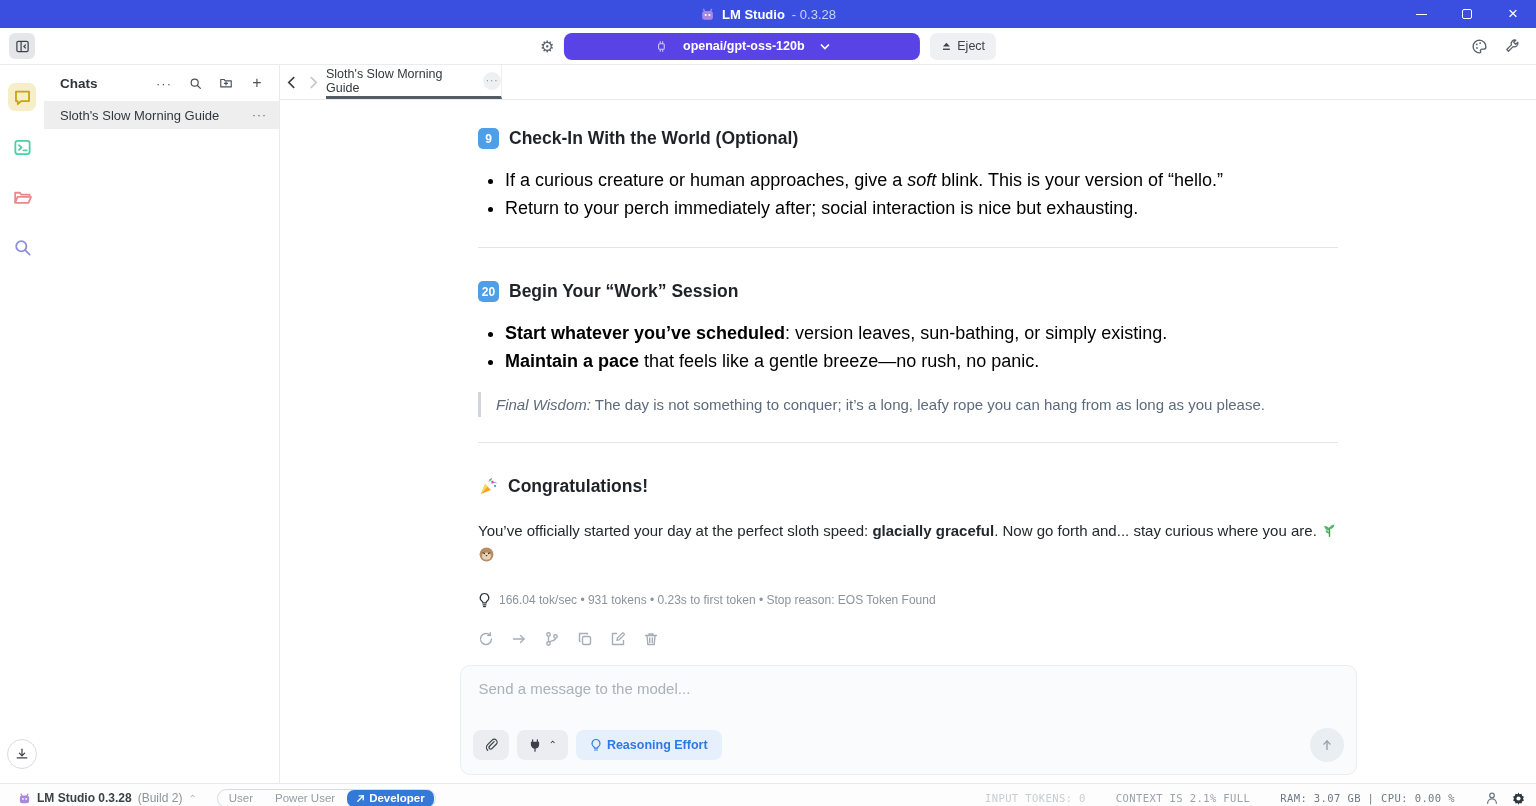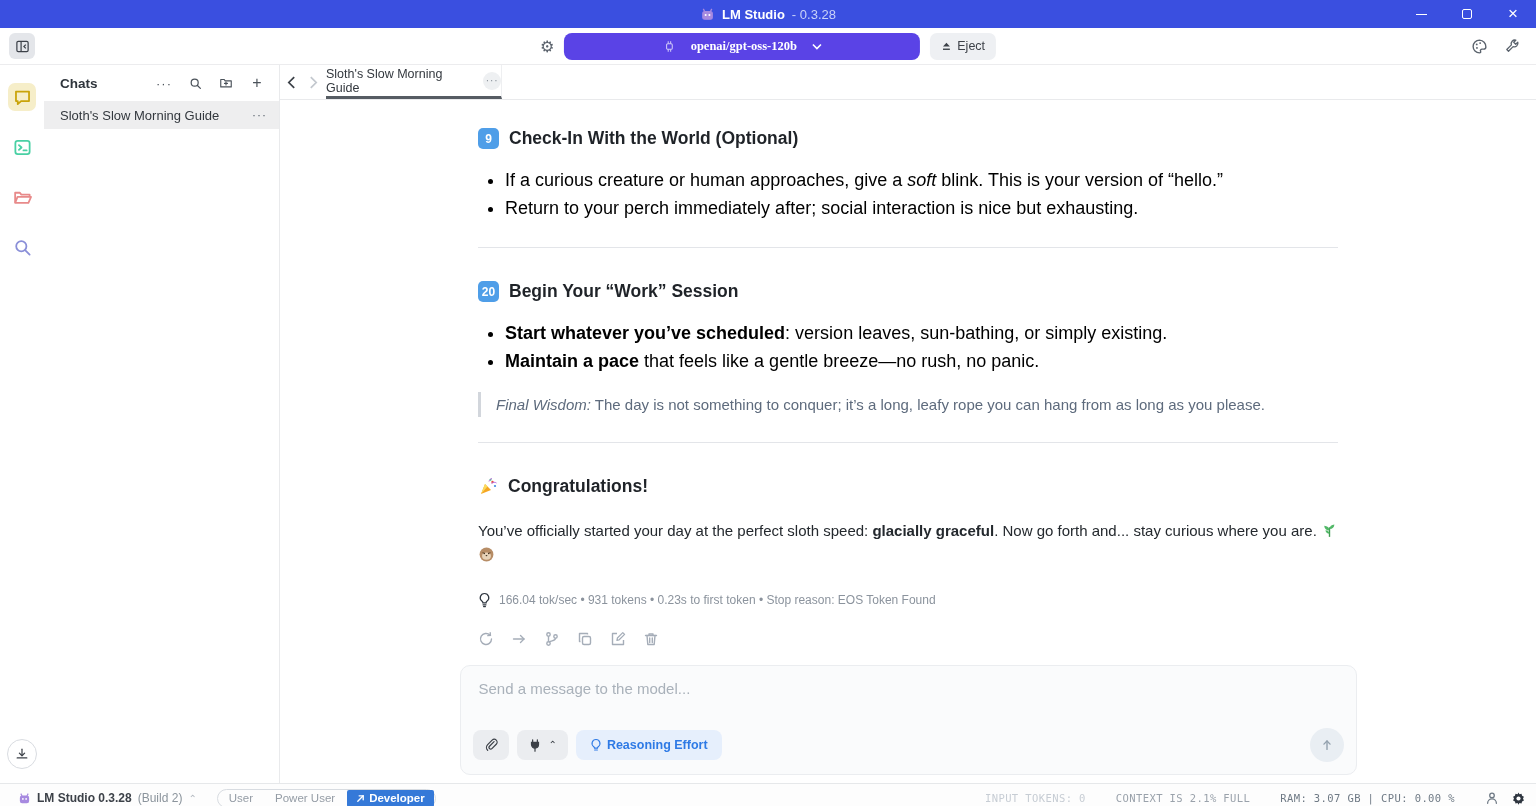--- a/index.html
+++ b/index.html
@@ -15,21 +15,21 @@
   .win-btn { width:46px; height:100%; display:flex; align-items:center; justify-content:center; color:#fff; font-size:14px; cursor:default; }
   .min-glyph { display:inline-block; width:11px; border-top:1.4px solid #fff; }
   .max-glyph { display:inline-block; width:10px; height:10px; border:1.4px solid #fff; border-radius:2px; }
 
   
   .toolbar { height:37px; display:flex; align-items:center; border-bottom:1px solid #ececee; position:relative; background:#fff; }
   .collapse-btn { margin-left:9px; width:26px; height:26px; background:#e4e6ea; border-radius:6px; display:flex; align-items:center; justify-content:center; }
   .toolbar-center { position:absolute; left:50%; transform:translateX(-50%); display:flex; align-items:center; gap:10px; }
   .gear-glyph { font-size:16px; color:#5b636d; }
   .model-pill { display:flex; align-items:center; gap:15px; justify-content:center; width:356px; height:27px; background:#5a43e6; border-radius:8px; color:#fff;
-    font-family:Liberation Serif, serif; font-size:12.5px; font-weight:bold; }
+    font-family:Liberation Sans, sans-serif; font-size:12.5px; font-weight:bold; }
   .eject-btn { display:flex; align-items:center; gap:5px; height:27px; padding:0 11px; background:#eef0f3; border-radius:7px; font-size:12.5px; color:#3c4148; }
   .toolbar-right { margin-left:auto; display:flex; align-items:center; gap:16px; padding-right:16px; }
 
   
   .body-row { display:flex; height:718px; }
   .rail { width:44px; display:flex; flex-direction:column; align-items:center; padding-top:18px; gap:22px; }
   .rail-btn { width:28px; height:28px; border-radius:7px; display:flex; align-items:center; justify-content:center; }
   .rail-btn.active { background:#f6eec9; }
   .rail-download { margin-top:auto; margin-bottom:14px; width:30px; height:30px; border:1px solid #d9dce1; border-radius:50%; display:flex; align-items:center; justify-content:center; }
 
@@ -76,21 +76,21 @@
   .caret-up { font-size:10px; color:#3c4148; margin-left:2px; transform:translateY(-1px); }
 
   
   .statusbar { height:29px; border-top:1px solid #e6e8ea; background:#fdfdfd; display:flex; align-items:center; padding:0 10px 0 18px; font-size:12px; }
   .sb-left { display:flex; align-items:center; gap:6px; }
   .sb-app { font-weight:bold; color:#3c4148; }
   .sb-build { color:#8b949c; }
   .sb-chev { color:#b4bac1; font-size:10px; }
   .mode-switch { margin-left:14px; display:flex; align-items:center; border:1px solid #d8dce1; border-radius:11px; height:19px; padding:1px; gap:2px; }
   .mode-item { padding:0 10px; color:#949ca5; font-size:11.5px; line-height:15px; }
-  .mode-item.active { background:#3579d8; color:#fff; border-radius:2px; display:flex; align-items:center; gap:4px; padding:1px 9px; font-weight:bold; }
+  .mode-item.active { background:#3579d8; color:#fff; border-radius:7px; display:flex; align-items:center; gap:4px; padding:1px 9px; font-weight:bold; }
   .sb-right { margin-left:auto; display:flex; align-items:center; gap:30px;
     font-family:"DejaVu Sans Mono","Liberation Mono",monospace; font-size:10.5px; letter-spacing:0.4px; }
   .sb-input-tokens { color:#c7cdd4; }
   .sb-context { color:#9aa2ab; }
   .sb-ramcpu { color:#6f7a85; }
   .sb-icons { display:flex; align-items:center; gap:12px; }
   svg { display:block; }
 </style>
 </head>
 <body>

